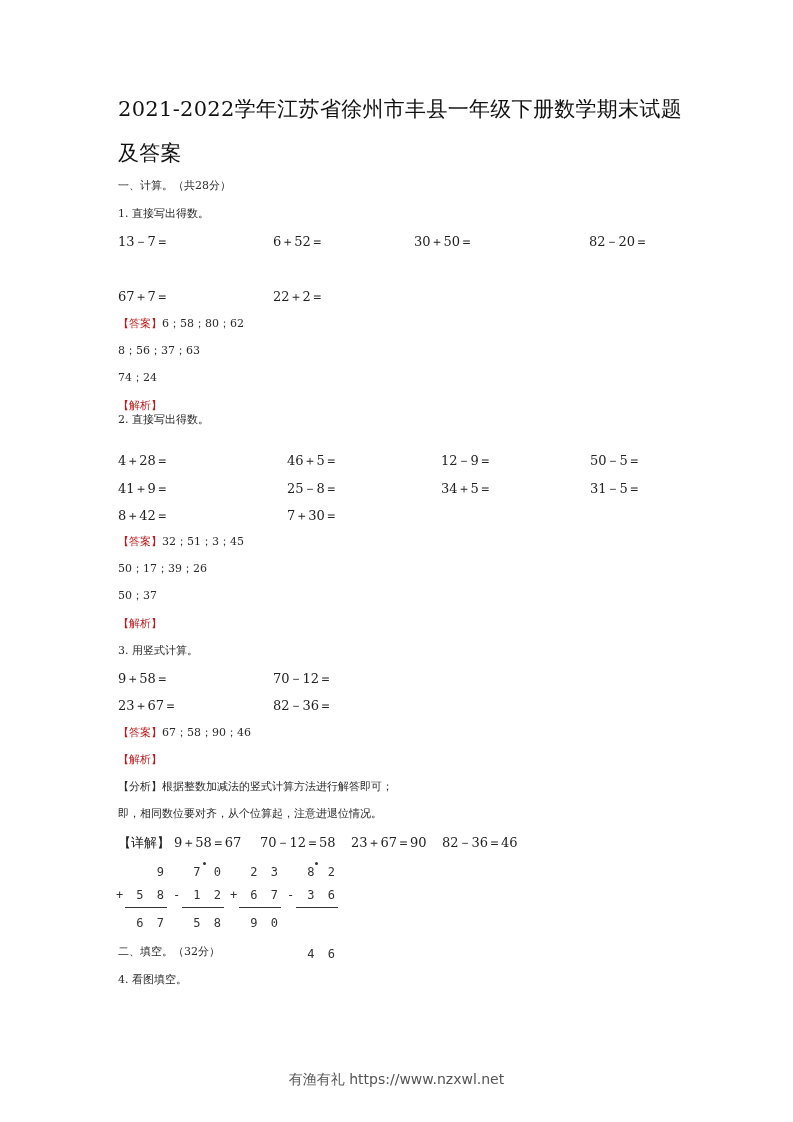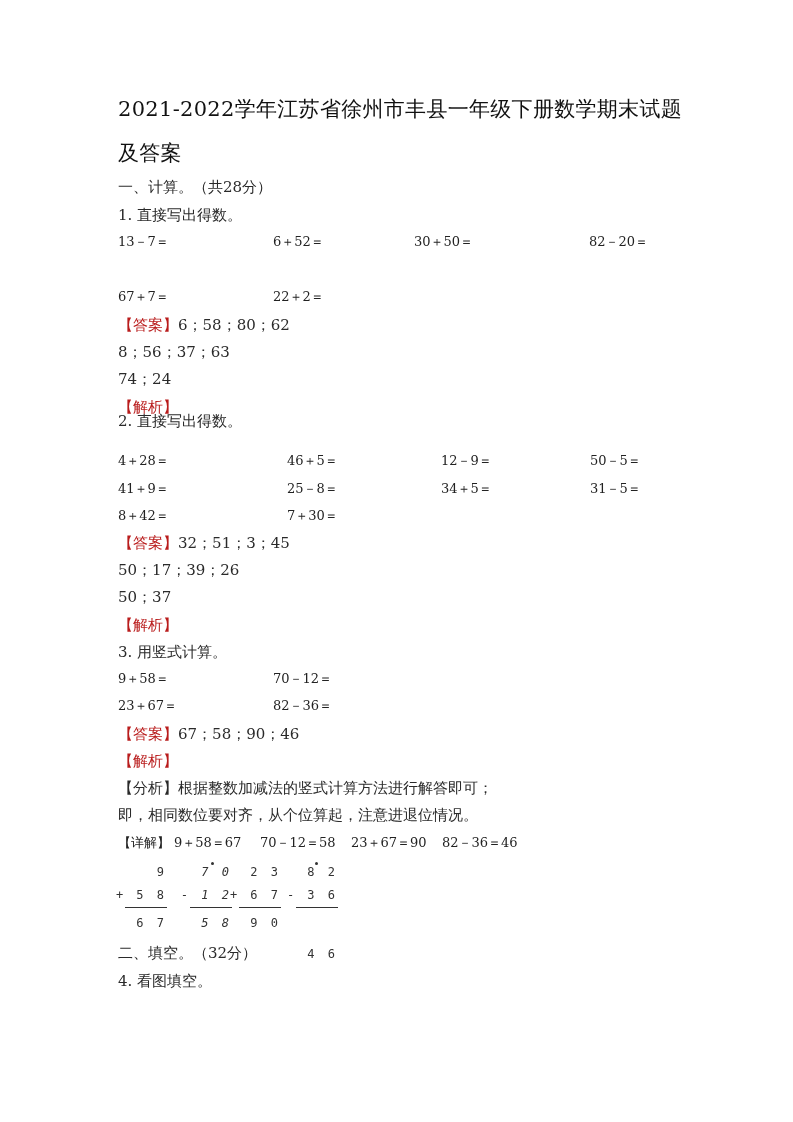--- a/index.html
+++ b/index.html
@@ -8,21 +8,21 @@
     font-family: "DejaVu Serif", "Liberation Serif", serif;
     color: #222;
   }
   .page { position: absolute; left: 0; top: 0; width: 793px; height: 908px; border-radius: 31px; }
   .title {
     position: absolute; left: 118px; width: 580px;
     font-size: 21px; line-height: 1; color: #111; font-weight: normal;
     letter-spacing: 0.3px;
   }
   .line {
-    position: absolute; left: 118px; font-size: 15px; line-height: 1;
+    position: absolute; left: 118px; font-size: 11px; line-height: 1;
     white-space: nowrap; color: #2a2a2a;
   }
   .row { position: absolute; left: 118px; font-size: 13px; line-height: 1; height: 14px; width: 600px; }
   .row span { position: absolute; top: 0; white-space: nowrap; }
   .tag { color: #b91c1c; }
   .vcalc { position: absolute; top: 862px; left: 0; width: 793px; height: 72px; }
   .vc { position: absolute; font-family: "DejaVu Sans Mono", "Liberation Mono", monospace; font-size: 12px; color: #333; }
   .vc .r { position: absolute; right: 0; white-space: pre; letter-spacing: 3px; line-height: 1; }
   .vc .bar { position: absolute; left: 0; right: 0; height: 1px; background: #333; }
   .dot { position: absolute; width: 3px; height: 3px; background: #333; border-radius: 50%; }
@@ -108,21 +108,21 @@
     <span style="left:324px">82－36＝46</span>
   </div>
 
   <div class="vcalc">
     <div class="vc" style="left:125px; top:0; width:42px; height:72px;">
       <span class="r" style="top:4px;">9</span>
       <span class="r" style="top:27px;">+ 5 8</span>
       <div class="bar" style="top:45px;"></div>
       <span class="r" style="top:55px;">6 7</span>
     </div>
-    <div class="vc" style="left:190px; top:0; width:42px; height:72px;font-style:italic;">
+    <div class="vc" style="left:182px; top:0; width:42px; height:72px;">
       <div class="dot" style="left:21px; top:0;"></div>
       <span class="r" style="top:4px;">7 0</span>
       <span class="r" style="top:27px;text-align:right;">- 1 2</span>
       <div class="bar" style="top:45px;"></div>
       <span class="r" style="top:55px;">5 8</span>
     </div>
     <div class="vc" style="left:239px; top:0; width:42px; height:72px;">
       <span class="r" style="top:4px;">2 3</span>
       <span class="r" style="top:27px;">+ 6 7</span>
       <div class="bar" style="top:45px;"></div>
@@ -133,13 +133,14 @@
       <span class="r" style="top:4px;">8 2</span>
       <span class="r" style="top:27px;">- 3 6</span>
       <div class="bar" style="top:45px;"></div>
       <span class="r" style="top:55px;margin-top:31px;">4 6</span>
     </div>
   </div>
 
   <div class="line" style="top:946px;">二、填空。（32分）</div>
   <div class="line" style="top:974px;">4. 看图填空。</div>
 
+  <div class="footer">有渔有礼 https://www.nzxwl.net</div>
 </div>
 
 </body></html>

